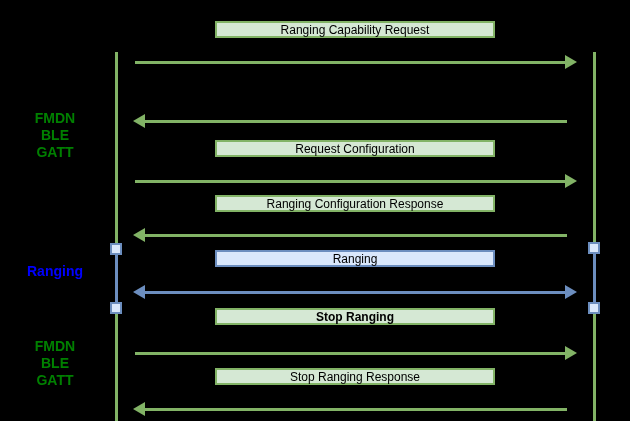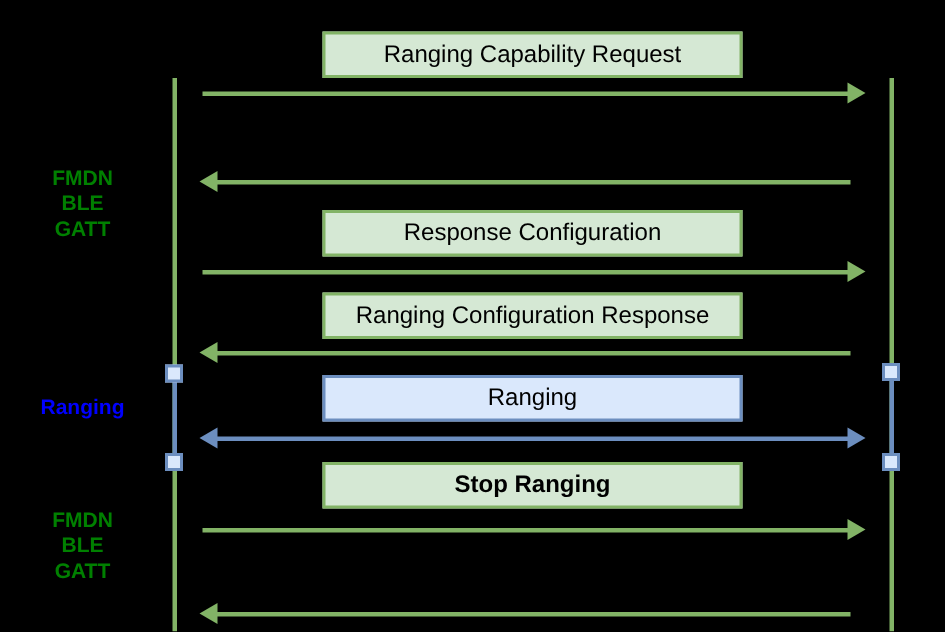--- a/index.html
+++ b/index.html
@@ -36,24 +36,24 @@
   
   .act{position:absolute;width:12px;height:12px;box-sizing:border-box;
        background:var(--blue-fill);border:2px solid var(--blue-stroke);}
   .act.l1{left:110px;top:243px;}
   .act.l2{left:110px;top:302px;}
   .act.r1{left:588px;top:242px;}
   .act.r2{left:588px;top:302px;}
 
   
   .msg-box{
-    position:absolute;left:215px;width:280px;height:31px;box-sizing:border-box;
+    position:absolute;left:215px;width:280px;height:17px;box-sizing:border-box;
     border:2px solid var(--green-stroke);background:var(--green-fill);
     display:flex;align-items:center;justify-content:center;
-    font-size:16px;color:#000;white-space:nowrap;
+    font-size:12px;color:#000;white-space:nowrap;
   }
   .msg-box.blue{border-color:var(--blue-stroke);background:var(--blue-fill);}
   .b0{top:21px;} .b1{top:81px;} .b2{top:140px;} .b3{top:195px;}
   .b4{top:250px;} .b5{top:308px;font-weight:bold;} .b6{top:368px;}
 
   
   .arrow{position:absolute;height:14px;--stroke:var(--green-stroke);}
   .arrow.blue{--stroke:var(--blue-stroke);}
   .arrow .shaft{position:absolute;top:5.5px;height:3px;background:var(--stroke);}
   .arrow .head{position:absolute;top:0;width:0;height:0;
@@ -107,21 +107,21 @@
   <div class="arrow right a0">
     <div class="shaft"></div>
     <div class="head head-right"></div>
   </div>
 
   <div class="arrow left a1">
     <div class="shaft"></div>
     <div class="head head-left"></div>
   </div>
 
-  <div class="msg-box b2">Response Configuration</div>
+  <div class="msg-box b2">Request Configuration</div>
   <div class="arrow right a2">
     <div class="shaft"></div>
     <div class="head head-right"></div>
   </div>
 
   <div class="msg-box b3">Ranging Configuration Response</div>
   <div class="arrow left a3">
     <div class="shaft"></div>
     <div class="head head-left"></div>
   </div>
@@ -132,18 +132,19 @@
     <div class="head head-left"></div>
     <div class="head head-right"></div>
   </div>
 
   <div class="msg-box b5">Stop Ranging</div>
   <div class="arrow right a5">
     <div class="shaft"></div>
     <div class="head head-right"></div>
   </div>
 
+  <div class="msg-box b6">Stop Ranging Response</div>
   <div class="arrow left a6">
     <div class="shaft"></div>
     <div class="head head-left"></div>
   </div>
 
 </div>
 
 </body></html>

